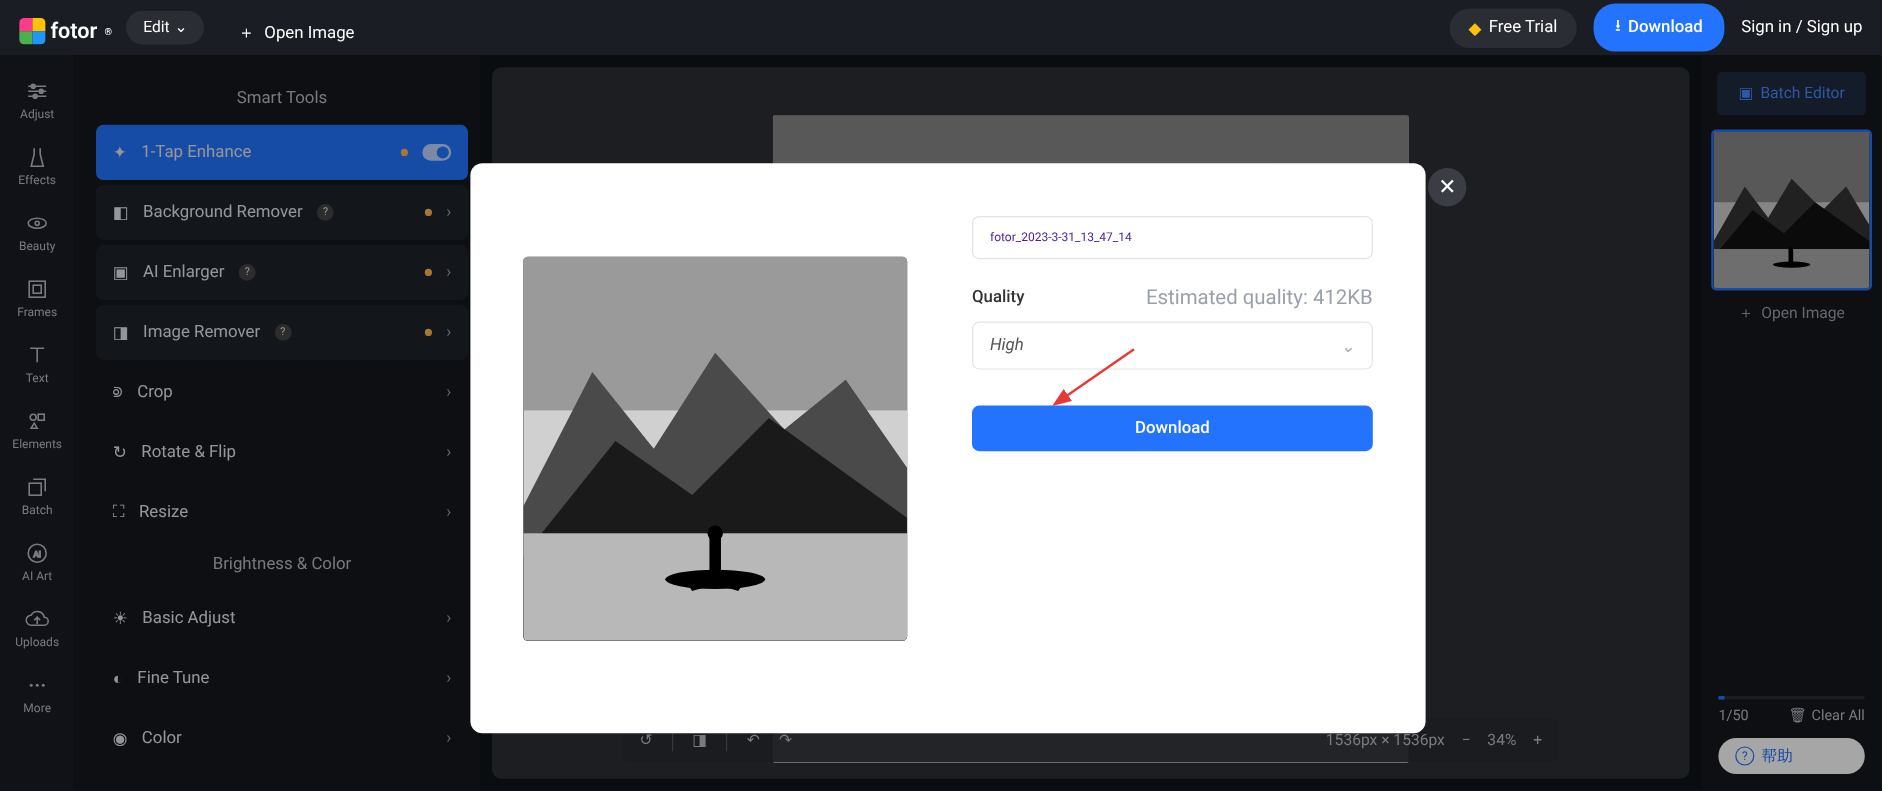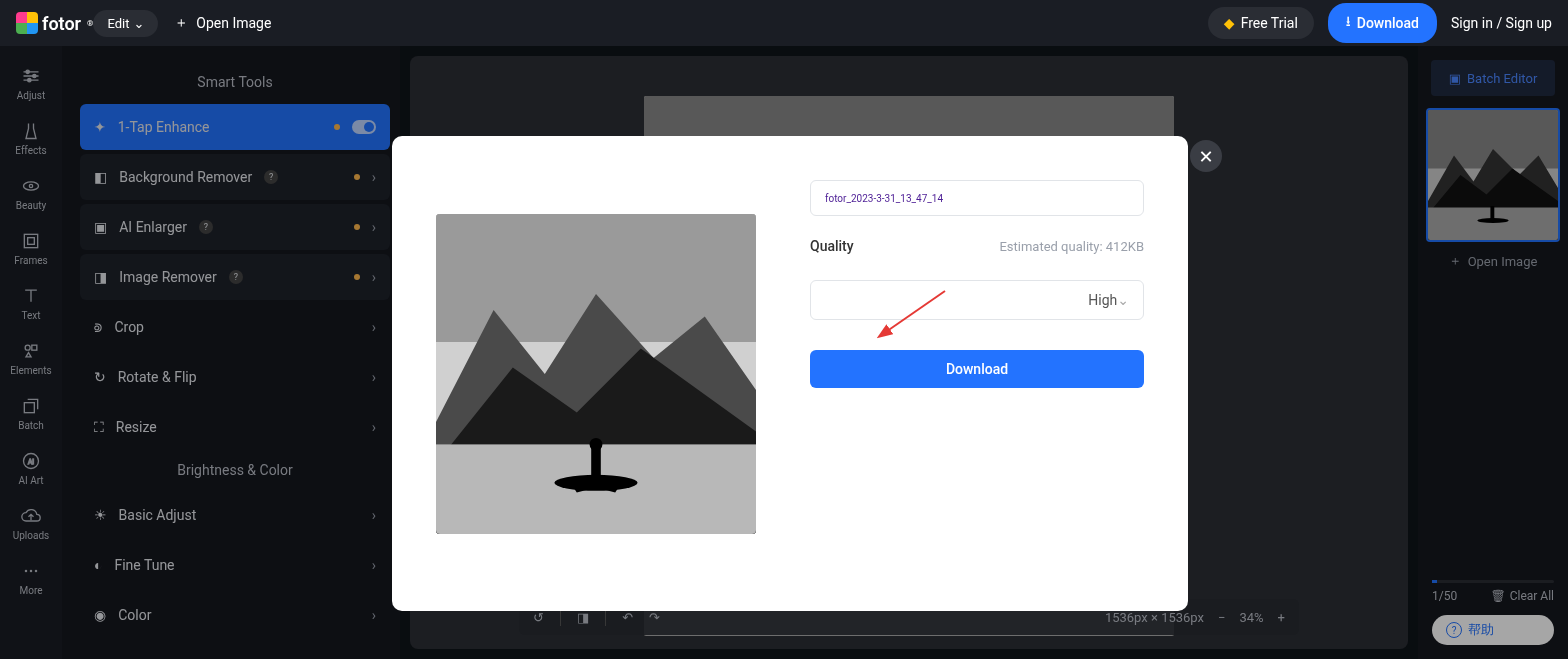--- a/index.html
+++ b/index.html
@@ -1,20 +1,20 @@
 <!DOCTYPE html>
 <html><head>
 <meta charset="utf-8">
 <style>
 * { margin: 0; padding: 0; box-sizing: border-box; font-family: -apple-system, BlinkMacSystemFont, "Segoe UI", Roboto, sans-serif; }
 body { background: #0f1419; width: 1568px; height: 659px; overflow: hidden; position: relative; }
 
 
 .header { height: 46px; background: #1a1d24; display: flex; align-items: center; padding: 0 16px; color: #fff; justify-content: space-between; }
-.header-left { display: flex; align-items: center; }
+.header-left { display: flex; align-items: flex-end; gap: 12px; }
 .logo { display: flex; align-items: center; gap: 4px; font-weight: 600; font-size: 18px; }
 .logo-mark { width: 22px; height: 22px; border-radius: 4px; display: grid; grid-template: 1fr 1fr / 1fr 1fr; overflow: hidden; }
 .logo-mark span:nth-child(1){background:#ff3b8e;} .logo-mark span:nth-child(2){background:#ffc107;} .logo-mark span:nth-child(3){background:#4caf50;} .logo-mark span:nth-child(4){background:#2196f3;}
 .logo sup { font-size: 8px; margin-left: 2px; }
 .edit-dropdown { background: #2a2d34; border-radius: 16px; padding: 6px 14px; font-size: 13px; display: flex; align-items: center; gap: 4px; cursor: pointer; }
 .open-image-btn { display: flex; align-items: center; gap: 8px; font-size: 14px; cursor: pointer; margin-left: 16px; }
 .header-right { display: flex; align-items: center; gap: 14px; font-size: 14px; }
 .free-trial { background: #2a2d34; border-radius: 18px; padding: 8px 16px; display: flex; align-items: center; gap: 6px; cursor: pointer; }
 .download-btn { background: #2373ff; border-radius: 18px; padding: 8px 18px; display: flex; align-items: center; gap: 6px; cursor: pointer; font-weight: 500; }
 .signin { cursor: pointer; }
@@ -63,22 +63,22 @@
 .modal-close { position: absolute; right: -34px; top: 4px; width: 32px; height: 32px; border-radius: 50%; background: #3a3d44; color: #fff; display: flex; align-items: center; justify-content: center; font-size: 18px; cursor: pointer; }
 .modal-preview { width: 320px; height: 320px; align-self: center; border-radius: 4px; overflow: hidden; background: #222; flex-shrink: 0; }
 .modal-form { flex: 1; display: flex; flex-direction: column; font-size: 14px; color: #333; padding-top: 0; }
 .form-label { font-weight: 500; margin-bottom: 10px; font-size: 14px; }
 .text-input { width: 100%; height: 36px; border: 1px solid #e1e4e8; border-radius: 6px; padding: 0 14px; font-size: 10px; color: #4c1d95; }
 .format-row { display: flex; gap: 10px; }
 .format-btn { width: 100px; height: 38px; border: 1px solid #e1e4e8; border-radius: 6px; display: flex; align-items: center; justify-content: center; font-size: 14px; cursor: pointer; position: relative; background: #fff; }
 .format-btn.sel { border-color: #2373ff; color: #2373ff; font-weight: 500; }
 .format-btn.sel::after { content:""; position:absolute; right:0; bottom:0; border: 8px solid transparent; border-right-color:#2373ff; border-bottom-color:#2373ff; }
 .quality-row { display: flex; justify-content: space-between; align-items: center; margin-top: 22px; }
-.est { color: #9aa0ab; font-size: 13px; }
-.select { width: 100%; height: 40px; border: 1px solid #e1e4e8; border-radius: 6px; padding: 0 14px; display: flex; align-items: center; justify-content: flex-end; margin-top: 26px; cursor: pointer; color: #555; }
+.est { color: #9aa0ab; font-size: 17px; }
+.select { width: 100%; height: 40px; border: 1px solid #e1e4e8; border-radius: 6px; padding: 0 14px; display: flex; align-items: center; justify-content: space-between; margin-top: 10px; cursor: pointer; color: #555; font-style: italic; }
 .modal-download { margin-top: 30px; width: 100%; height: 38px; background: #2373ff; color: #fff; border-radius: 6px; display: flex; align-items: center; justify-content: center; font-size: 14px; cursor: pointer; font-weight: 500; }
 .gap22 { margin-top: 22px; }
 
 
 .arrow { position: absolute; pointer-events: none; }
 
 
 .landscape { width: 100%; height: 100%; }
 </style>
 </head>

